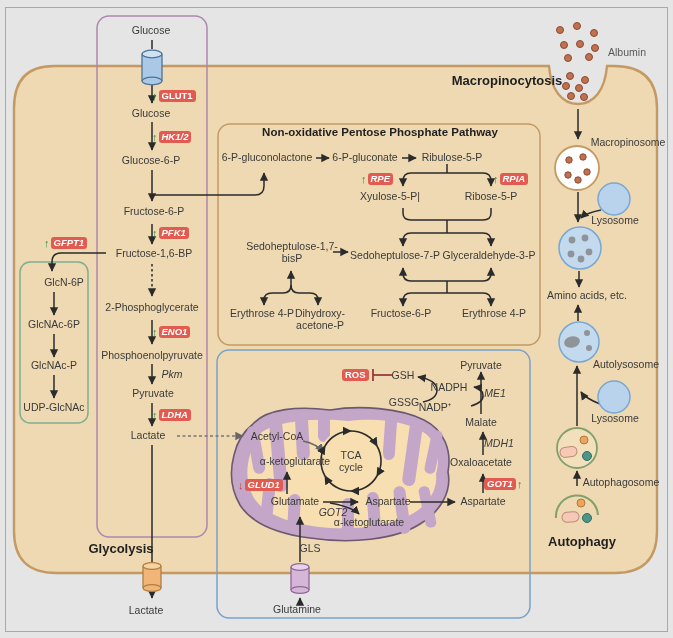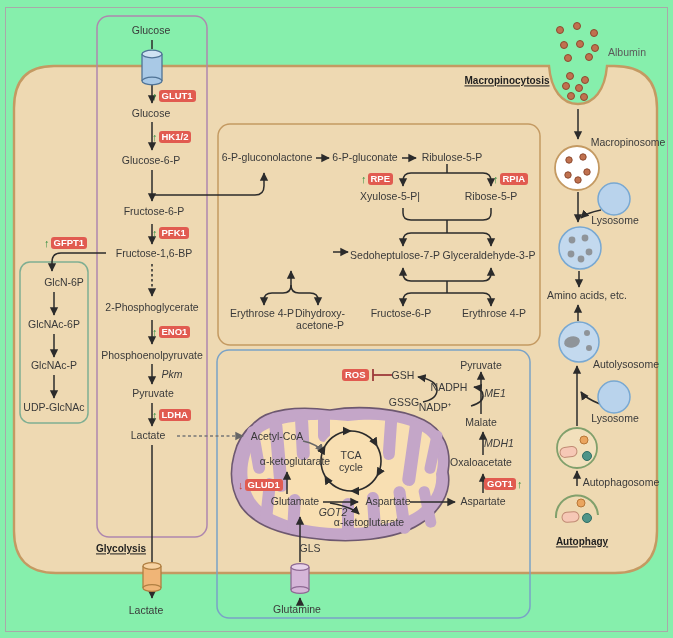--- a/index.html
+++ b/index.html
@@ -1,29 +1,29 @@
 <!DOCTYPE html>
 <html><head>
 <meta charset="utf-8">
 <style>
   html,body{margin:0;padding:0;background:#fff;font-family:"Liberation Sans",sans-serif;}
-  .stage{position:relative;width:673px;height:638px;background:#86efac;overflow:hidden;}
+  .stage{position:relative;width:673px;height:638px;background:#e5e5e5;overflow:hidden;}
   .frame{position:absolute;left:5px;top:7px;width:661px;height:623px;border:1px solid #a9a9a9;pointer-events:none;z-index:5;}
   svg.underlay{position:absolute;left:0;top:0;z-index:1;}
   .lbl{position:absolute;transform:translate(-50%,-50%);white-space:nowrap;font-size:10.5px;color:#3a3a3a;z-index:3;line-height:1.12;}
   .wrap{white-space:normal;text-align:center;}
   .b{font-weight:bold;color:#1f1f1f;}
   .it{font-style:italic;}
-  .t11{font-size:10px;text-decoration:underline;}
+  .t11{font-size:13px;}
   .t115{font-size:11.5px;}
   .gray{color:#5a5a5a;}
   .enz{position:absolute;display:flex;align-items:center;gap:1px;z-index:3;height:14px;}
   .ua{color:#2e8b3c;font-weight:bold;font-size:11px;line-height:1;}
   .da{color:#c84040;font-weight:bold;font-size:11px;line-height:1;}
-  .bdg{background:#e15b50;color:#fff;font-weight:bold;font-size:9.5px;padding:1px 3px;border-radius:3px;line-height:1.15;}
+  .bdg{background:#e15b50;color:#fff;font-weight:bold;font-style:italic;font-size:9.5px;padding:1px 3px;border-radius:3px;line-height:1.15;}
   .rm{font-style:normal;}
 </style>
 </head>
 <body>
 
 <div class="stage">
 <svg class="underlay" width="673" height="638" viewBox="0 0 673 638">
   <defs>
     <marker id="ah" viewBox="0 0 8 8" refX="6.3" refY="4" markerWidth="6.5" markerHeight="6.5" orient="auto-start-reverse">
       <path d="M0,0.6 L7,4 L0,7.4 Z" fill="#2b2b2b"></path>
@@ -260,33 +260,35 @@
 
 <div class="enz" style="left:44px;top:236px">
   <span class="ua">↑</span>
   <span class="bdg">GFPT1</span>
 </div>
 <div class="lbl" style="left:64px;top:283px">GlcN-6P</div>
 <div class="lbl" style="left:54px;top:325px">GlcNAc-6P</div>
 <div class="lbl" style="left:54px;top:366px">GlcNAc-P</div>
 <div class="lbl" style="left:54px;top:408px">UDP-GlcNAc</div>
 
+<div class="lbl b t115" style="left:380px;top:132px">Non-oxidative Pentose Phosphate Pathway</div>
 <div class="lbl" style="left:267px;top:158px">6-P-gluconolactone</div>
 <div class="lbl" style="left:365px;top:158px">6-P-gluconate</div>
 <div class="lbl" style="left:452px;top:158px">Ribulose-5-P</div>
 <div class="enz" style="left:361px;top:172px">
   <span class="ua">↑</span>
   <span class="bdg">RPE</span>
 </div>
 <div class="enz" style="left:493px;top:172px">
   <span class="ua">↑</span>
   <span class="bdg">RPIA</span>
 </div>
 <div class="lbl" style="left:390px;top:197px">Xyulose-5-P|</div>
 <div class="lbl" style="left:491px;top:197px">Ribose-5-P</div>
+<div class="lbl wrap" style="left:292px;top:253px;width:97px">Sedoheptulose-1,7-bisP</div>
 <div class="lbl" style="left:395px;top:256px">Sedoheptulose-7-P</div>
 <div class="lbl" style="left:489px;top:256px">Glyceraldehyde-3-P</div>
 <div class="lbl" style="left:262px;top:314px">Erythrose 4-P</div>
 <div class="lbl wrap" style="left:320px;top:320px;width:64px">Dihydroxy-acetone-P</div>
 <div class="lbl" style="left:401px;top:314px">Fructose-6-P</div>
 <div class="lbl" style="left:494px;top:314px">Erythrose 4-P</div>
 
 <div class="enz" style="left:342px;top:368px">
   <span class="bdg rm">ROS</span>
 </div>

